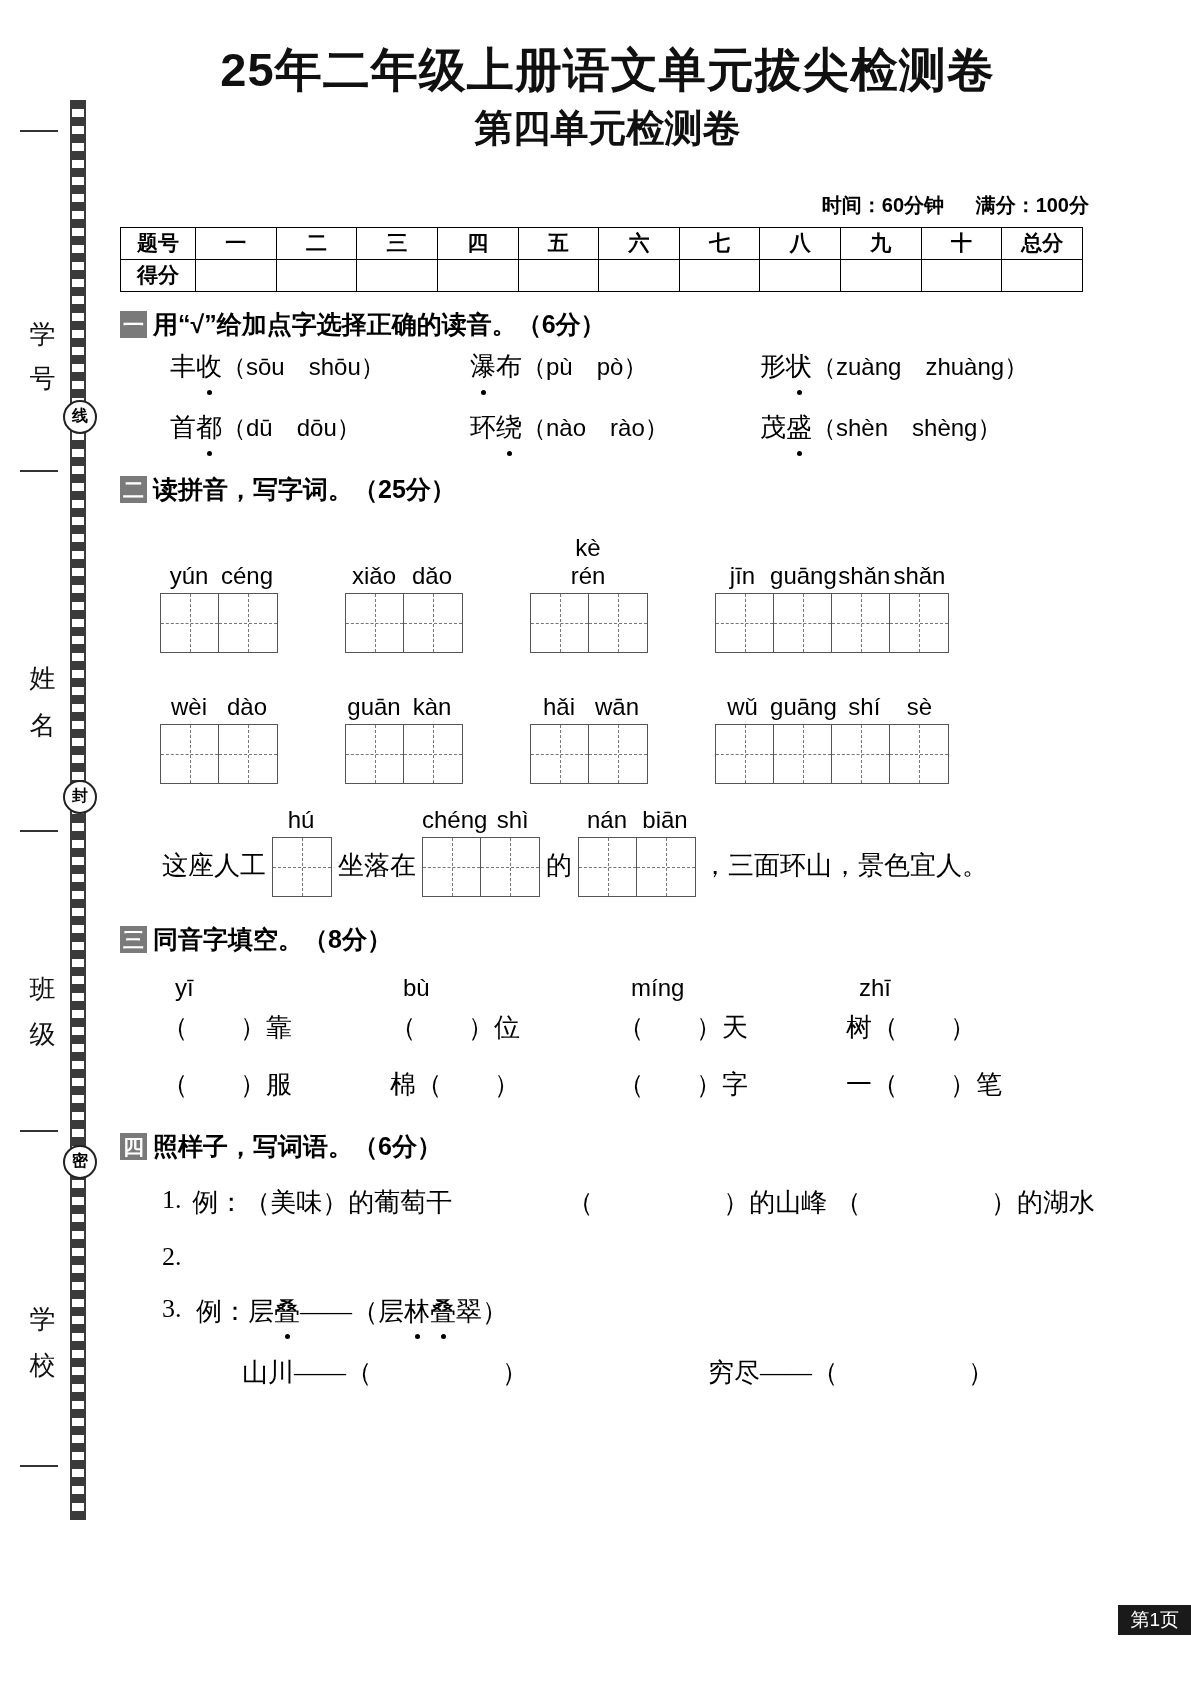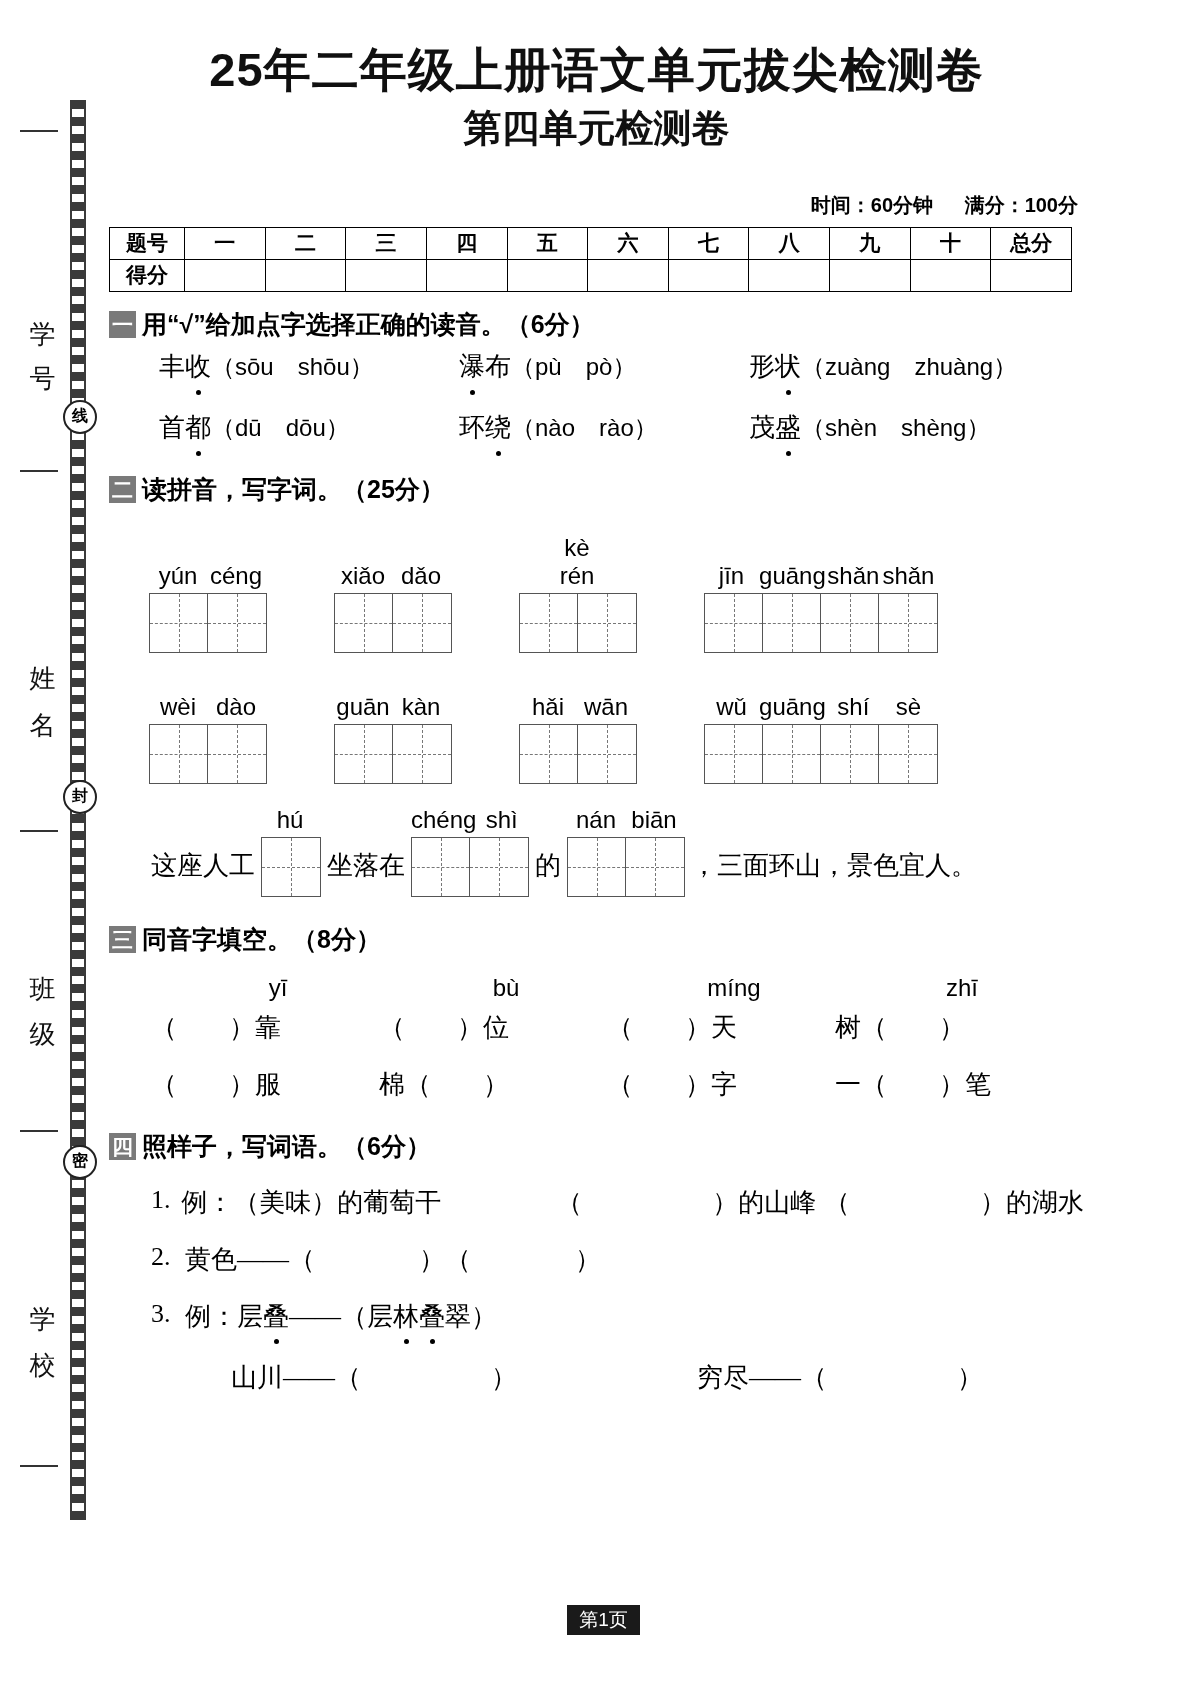--- a/index.html
+++ b/index.html
@@ -68,21 +68,21 @@
     position: absolute;
     left: 20px;
     width: 38px;
     height: 2px;
     background: #333;
   }
 
   
   .page {
     position: absolute;
-    left: 109px;
+    left: 120px;
     top: 0;
     width: 975px;
   }
 
   .title-main {
     text-align: center;
     font-family: "Liberation Sans", sans-serif;
     font-weight: bold;
     font-size: 47px;
     letter-spacing: 1px;
@@ -236,21 +236,21 @@
   .inline-block-word { margin: 0 6px; }
 
   
   .s3-py {
     display: flex;
     font-family: "Liberation Sans", sans-serif;
     font-size: 24px;
     margin-top: 18px;
     padding-left: 55px;
   }
-  .s3-py span { width: 228px; text-align: center; }
+  .s3-py span { width: 228px; }
   .s3-row {
     display: flex;
     font-size: 26px;
     margin-top: 8px;
     padding-left: 42px;
     font-family: "Liberation Serif", serif;
   }
   .s3-row span { width: 228px; }
 
   
@@ -276,21 +276,21 @@
     width: 5px; height: 5px;
     border-radius: 50%;
     background: #000;
   }
 
   
   .footer {
     position: absolute;
     left: 16px; right: 0;
     top: 1605px;
-    text-align: center;
+    text-align: right;
   }
   .footer .pg {
     display: inline-block;
     background: #1a1a1a;
     color: #fff;
     font-family: "Liberation Sans", sans-serif;
     font-size: 19px;
     padding: 2px 12px;
   }
 </style>
@@ -557,21 +557,20 @@
 
   <div class="s4-row">
     <span style="width:34px;">1.</span>
     <span class="s4-a">例：（美味）的葡萄干</span>
     <span class="s4-b">（　　　　　）的山峰</span>
     <span>（　　　　　）的湖水</span>
   </div>
 
   <div class="s4-row">
     <span style="width:34px;">2.</span>
-    <span>黄色——（　　　　）（　　　　）</span>
   </div>
 
   <div class="s4-row">
     <span style="width:34px;">3.</span>
     <span><span>例：</span><span>层</span><span class="dotunder">叠</span><span>——（层</span><span class="dotunder">林</span><span class="dotunder">叠</span><span>翠）</span></span>
   </div>
 
   <div class="s4-row" style="margin-top:26px;gap:46px;">
     <span style="width:34px;"></span>
     <span class="s4-a">山川——（　　　　　）</span>

